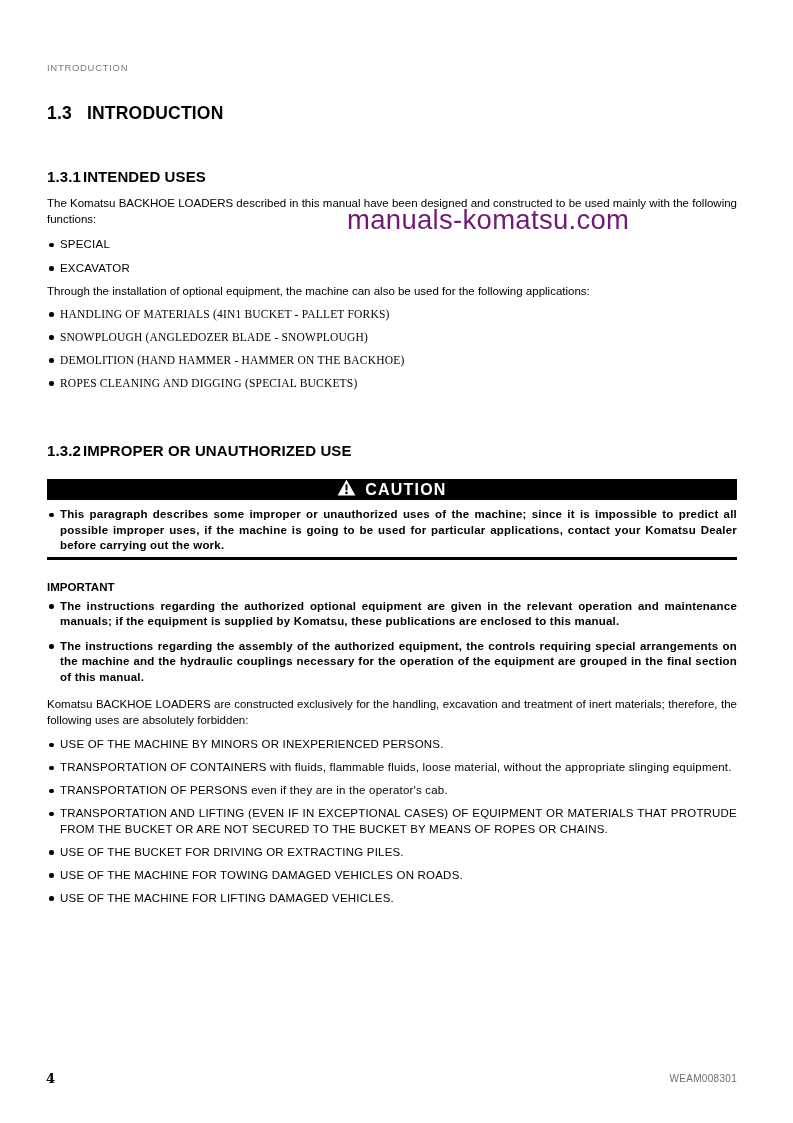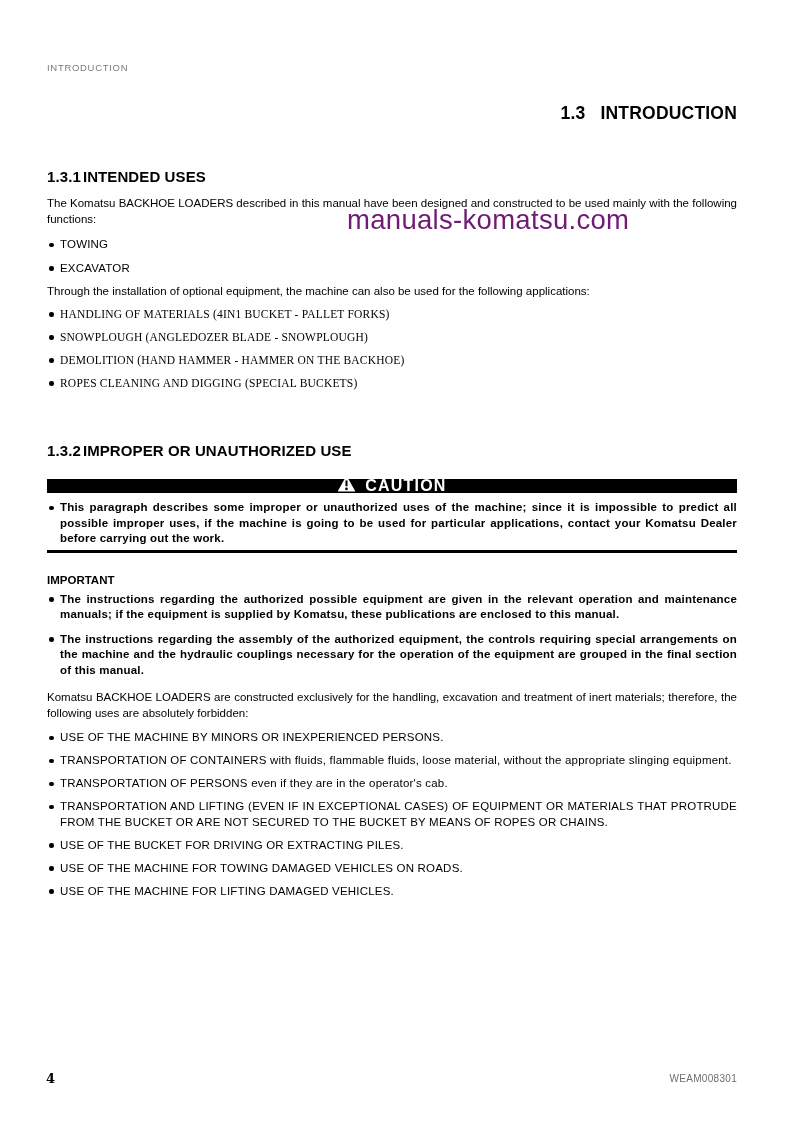--- a/index.html
+++ b/index.html
@@ -23,21 +23,20 @@
     color: #7b7b7b;
     letter-spacing: 0.7px;
     height: 13px;
   }
   h1.section-title {
     margin-top: 28px;
     font-size: 17.5px;
     font-weight: 700;
     letter-spacing: 0.2px;
     height: 20px;
-    text-align: right;
   }
   h1 .sec-num { margin-right: 15px; }
   h2.sub-title {
     font-size: 15px;
     font-weight: 700;
     letter-spacing: 0.1px;
     height: 18px;
   }
   h2 .sec-num { margin-right: 2px; }
   .h2-first  { margin-top: 45px; }
@@ -72,21 +71,21 @@
   .functions-list    { margin-top: 10px; }
   .functions-list li { margin-bottom: 8px; }
   .applications-list    { margin-top: 7px; }
   .applications-list li { margin-bottom: 7.5px; font-family: Liberation Serif, serif; }
   .caution-block {
     margin-top: 19px;
     border-bottom: 3px solid #000;
     padding-bottom: 3px;
   }
   .caution-bar {
-    height: 14px;
+    height: 21px;
     background: #000;
     display: flex;
     align-items: center;
     justify-content: center;
     gap: 9px;
   }
   .caution-bar .caution-label {
     color: #fff;
     font-size: 16px;
     font-weight: 700;
@@ -151,21 +150,21 @@
       <span class="sec-num">1.3</span><span>INTRODUCTION</span>
     </h1>
 
     <h2 class="sub-title h2-first">
       <span class="sec-num">1.3.1</span><span>INTENDED USES</span>
     </h2>
 
     <p class="body-text p-intro">The Komatsu BACKHOE LOADERS described in this manual have been designed and constructed to be used mainly with the following functions:</p>
 
     <ul class="dot-list functions-list">
-      <li>TOWING</li>
+      <li>SPECIAL</li>
       <li>EXCAVATOR</li>
     </ul>
 
     <p class="body-text p-optional">Through the installation of optional equipment, the machine can also be used for the following applications:</p>
 
     <ul class="dot-list applications-list">
       <li>HANDLING OF MATERIALS (4IN1 BUCKET - PALLET FORKS)</li>
       <li>SNOWPLOUGH (ANGLEDOZER BLADE - SNOWPLOUGH)</li>
       <li>DEMOLITION (HAND HAMMER - HAMMER ON THE BACKHOE)</li>
       <li>ROPES CLEANING AND DIGGING (SPECIAL BUCKETS)</li>
@@ -187,21 +186,21 @@
         <span class="caution-label">CAUTION</span>
       </div>
       <ul class="dot-list bold-list caution-list">
         <li>This paragraph describes some improper or unauthorized uses of the machine; since it is impossible to predict all possible improper uses, if the machine is going to be used for particular applications, contact your Komatsu Dealer before carrying out the work.</li>
       </ul>
     </div>
 
     <div class="important-label">IMPORTANT</div>
 
     <ul class="dot-list bold-list important-list">
-      <li>The instructions regarding the authorized possible equipment are given in the relevant operation and maintenance manuals; if the equipment is supplied by Komatsu, these publications are enclosed to this manual.</li>
+      <li>The instructions regarding the authorized optional equipment are given in the relevant operation and maintenance manuals; if the equipment is supplied by Komatsu, these publications are enclosed to this manual.</li>
       <li>The instructions regarding the assembly of the authorized equipment, the controls requiring special arrangements on the machine and the hydraulic couplings necessary for the operation of the equipment are grouped in the final section of this manual.</li>
     </ul>
 
     <p class="body-text p-forbidden">Komatsu BACKHOE LOADERS are constructed exclusively for the handling, excavation and treatment of inert materials; therefore, the following uses are absolutely forbidden:</p>
 
     <ul class="dot-list forbidden-list">
       <li>USE OF THE MACHINE BY MINORS OR INEXPERIENCED PERSONS.</li>
       <li>TRANSPORTATION OF CONTAINERS with fluids, flammable fluids, loose material, without the appropriate slinging equipment.</li>
       <li>TRANSPORTATION OF PERSONS even if they are in the operator's cab.</li>
       <li>TRANSPORTATION AND LIFTING (EVEN IF IN EXCEPTIONAL CASES) OF EQUIPMENT OR MATERIALS THAT PROTRUDE FROM THE BUCKET OR ARE NOT SECURED TO THE BUCKET BY MEANS OF ROPES OR CHAINS.</li>

